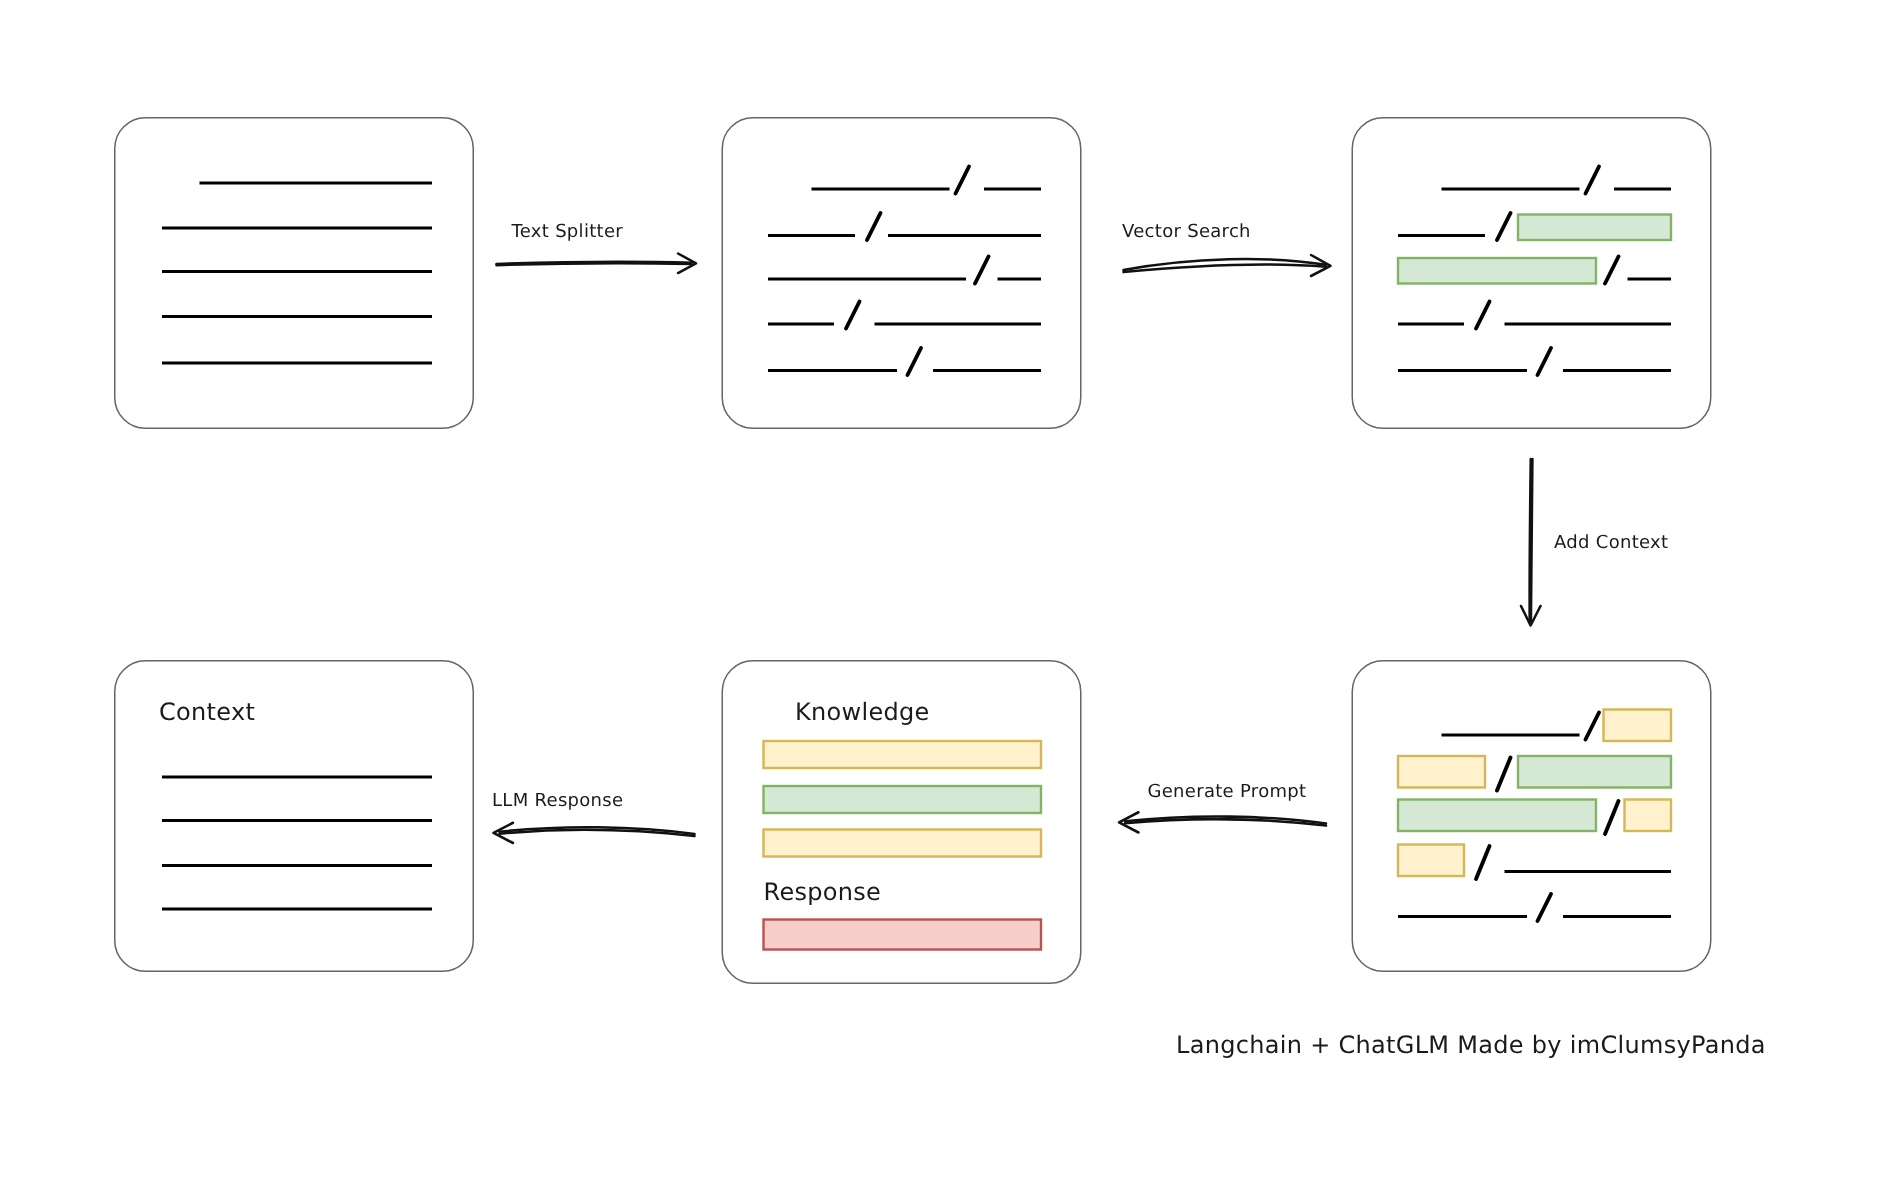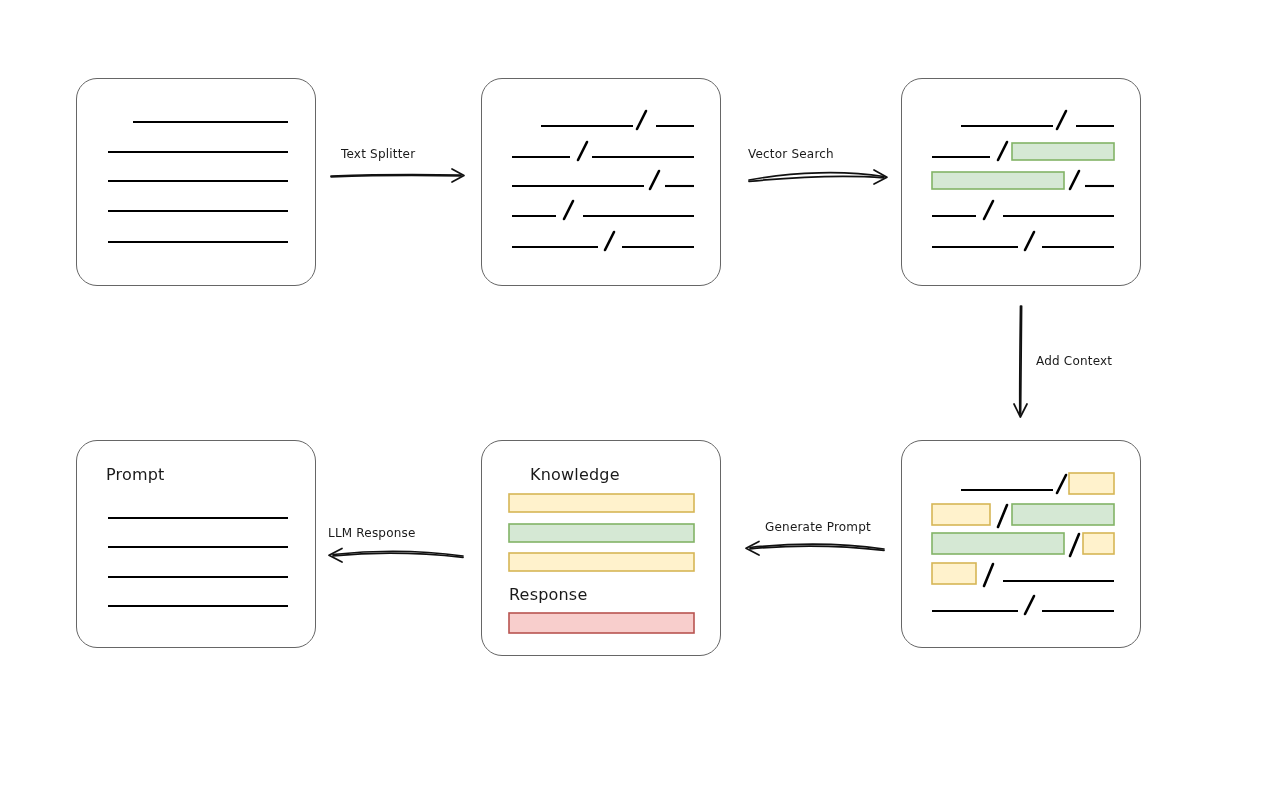--- a/index.html
+++ b/index.html
@@ -78,36 +78,37 @@
   <div class="node-box" style="left:481px; top:78px; width:240px; height:208px;"></div>
 
   <div class="node-box" style="left:901px; top:78px; width:240px; height:208px;"></div>
 
   <div class="node-box" style="left:901px; top:440px; width:240px; height:208px;"></div>
 
   <div class="node-box" style="left:481px; top:440px; width:240px; height:216px;"></div>
 
   <div class="node-box" style="left:76px; top:440px; width:240px; height:208px;"></div>
 
-  <div class="box-label" style="left:106px; top:465px;">Prompt</div>
+  <div class="box-label" style="left:106px; top:465px;">Context</div>
 
   <div class="box-label" style="left:509px; top:465px;margin-left:21px;">Knowledge</div>
 
   <div class="box-label" style="left:509px; top:585px;">Response</div>
 
   <div class="edge-label" style="left:341px; top:147px;">Text Splitter</div>
 
   <div class="edge-label" style="left:748px; top:147px;">Vector Search</div>
 
   <div class="edge-label" style="left:1036px; top:354px;">Add Context</div>
 
   <div class="edge-label" style="left:740px; top:520px;margin-left:25px;">Generate Prompt</div>
 
   <div class="edge-label" style="left:328px; top:526px;">LLM Response</div>
 
+  <div class="caption" style="left:784px; top:687px;">Langchain + ChatGLM Made by imClumsyPanda</div>
 
   <svg class="layer" viewBox="0 0 1262 792" xmlns="http://www.w3.org/2000/svg">
 
     <g>
       <line class="txt-line" x1="133" y1="122" x2="288" y2="122"></line>
       <line class="txt-line" x1="108" y1="152" x2="288" y2="152"></line>
       <line class="txt-line" x1="108" y1="181" x2="288" y2="181"></line>
       <line class="txt-line" x1="108" y1="211" x2="288" y2="211"></line>
       <line class="txt-line" x1="108" y1="242" x2="288" y2="242"></line>
     </g>

